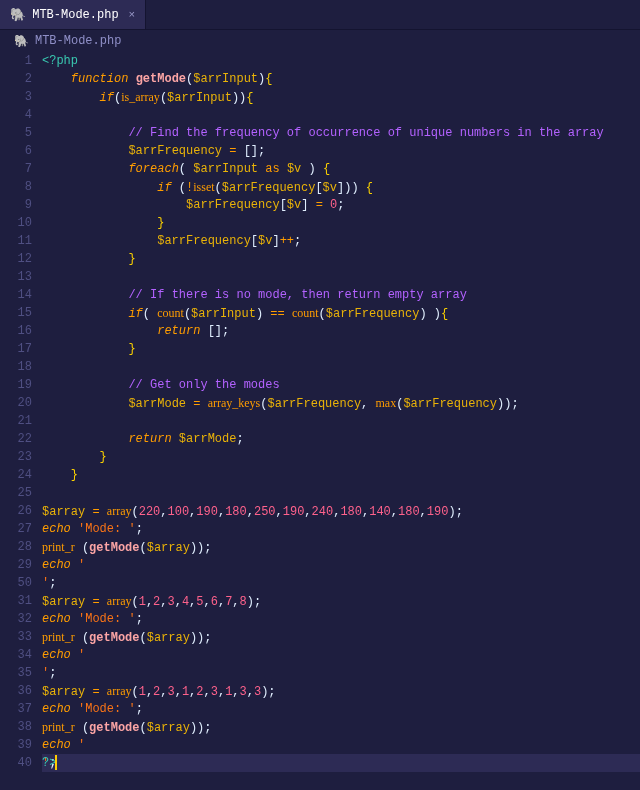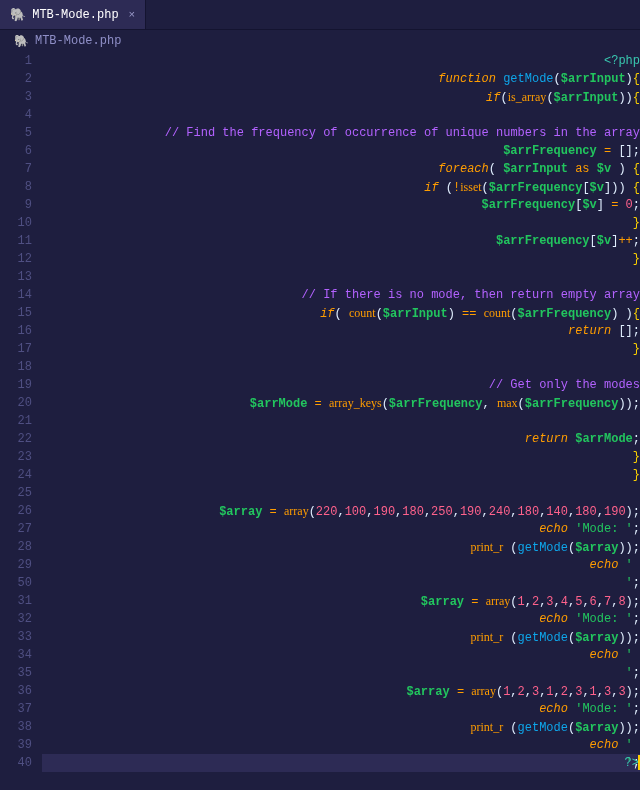--- a/index.html
+++ b/index.html
@@ -53,42 +53,41 @@
   color: #4f4f82;
   user-select: none;
   line-height: 18px;
   font-size: 12px;
 }
 .code {
   flex: 1;
   line-height: 18px;
   white-space: pre;
   position: relative;
-  text-align: right;
 }
 .line { height: 18px; }
 .hl-line { background: #2d2b55; }
 .cursor {
   display: inline-block;
   width: 2px;
   height: 15px;
   background: #ffcc00;
   vertical-align: text-bottom;
   margin-left: -1px;
 }
 
 .k  { color: #ff9d00; font-style: italic; }     
 .kw2{ color: #ff9d00; font-family: Liberation Serif, serif; }     
-.fn { color: #0ea5e9; }     
-.v  { color: #22c55e; font-weight: bold; }     
+.fn { color: #fca5a5; font-weight: bold; }     
+.v  { color: #eab308; }     
 .op { color: #ff9d00; }     
 .p  { color: #e1efff; }     
 .br { color: #fad000; }     
 .bk { color: #e1efff; }     
-.s  { color: #22c55e; }     
+.s  { color: #f97316; }     
 .n  { color: #ff628c; }     
 .c  { color: #b362ff; } 
 .tag{ color: #39c8b0; }     
 </style>
 </head>
 <body>
 
 <div class="tab-bar">
   <div class="tab">
     <span class="icon">🐘</span>

